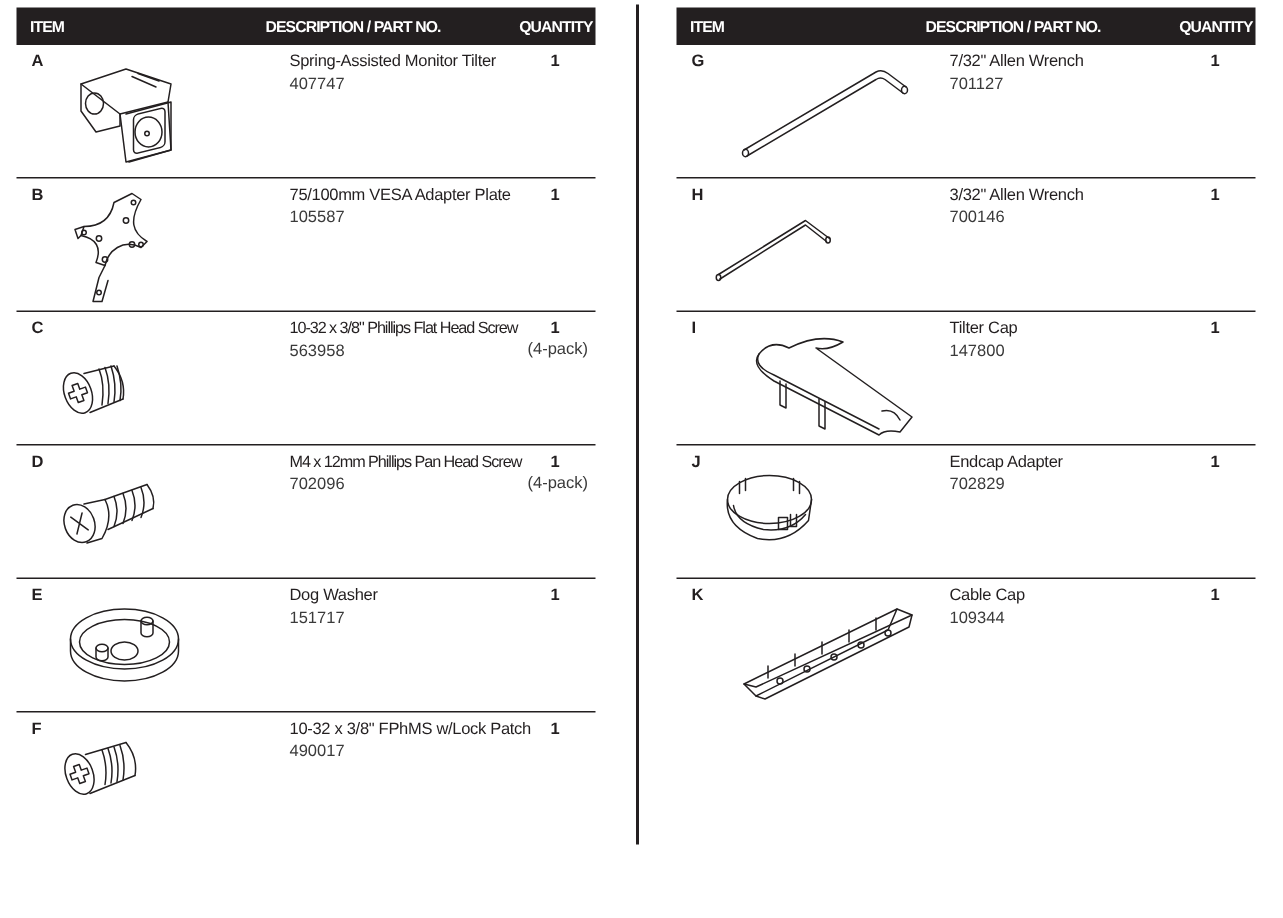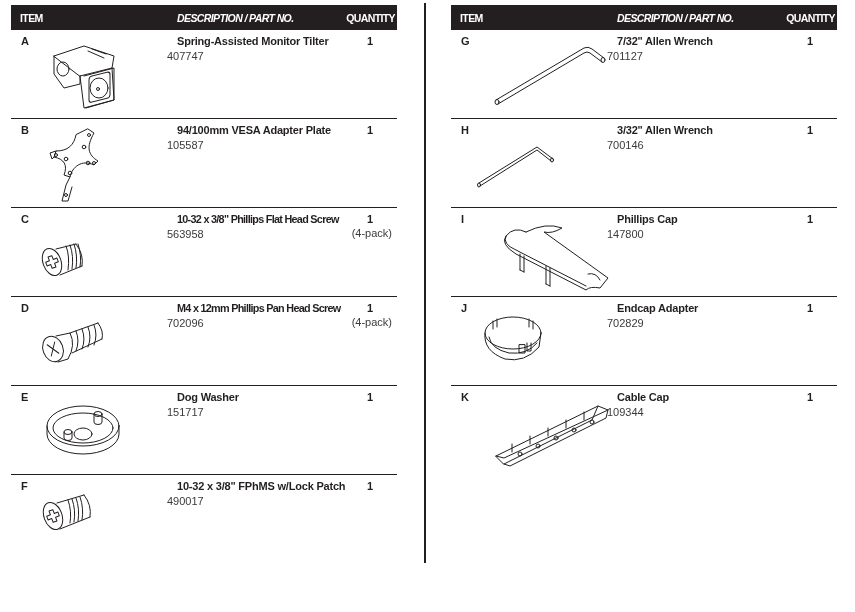--- a/index.html
+++ b/index.html
@@ -4,28 +4,28 @@
 <style>
   html, body { margin:0; padding:0; background:#ffffff; }
   body { width:855px; height:612px; position:relative; overflow:hidden; font-family:"Liberation Sans", sans-serif; color:#231f20; }
   .col { position:absolute; top:5px; width:386px; }
   .col.left { left:11px; }
   .col.right { left:451px; }
   .divider { position:absolute; left:424px; top:3px; width:1.5px; height:560px; background:#231f20; }
   .hdr { height:25px; background:#231f20; color:#fff; position:relative; font-weight:bold; font-size:10.5px; letter-spacing:-0.6px; }
   .hdr span { position:absolute; top:7px; }
   .hdr .h-item { left:9px; }
-  .hdr .h-desc { left:166px;font-style:italic; }
+  .hdr .h-desc { left:166px; }
   .hdr .h-qty { right:2px; }
   .row { position:relative; height:88px; border-bottom:1.2px solid #231f20; }
   .row.last { border-bottom:none; }
   .row .letter { position:absolute; left:10px; top:5px; font-weight:bold; font-size:11px; }
   .row .pic { position:absolute; left:25px; top:6px; width:120px; height:78px; }
-  .row .name { position:absolute; left:166px; top:5px; font-weight:bold; font-size:11px; white-space:nowrap; letter-spacing:-0.2px; }
-  .row .part { position:absolute; left:156px; top:20px; font-size:11px; color:#3a3a3a; }
+  .row .name { position:absolute; left:182px; top:5px; font-weight:normal; font-size:11px; white-space:nowrap; letter-spacing:-0.2px; }
+  .row .part { position:absolute; left:182px; top:20px; font-size:11px; color:#3a3a3a; }
   .row .qty { position:absolute; left:356px; top:5px; font-weight:bold; font-size:11px; }
   .row .note { position:absolute; right:5px; top:19px; font-size:11px; color:#3a3a3a; }
   .row.tight .name { letter-spacing:-0.7px; font-size:10.8px; }
   svg { overflow:visible; }
   svg * { fill:none; stroke:#231f20; stroke-width:1; stroke-linejoin:round; stroke-linecap:round; }
 </style>
 </head>
 <body>
 
 <div class="col left">
@@ -61,21 +61,21 @@
       <path d="M34 52 L30 60 L26 76 L32 76 L36 62"></path>
       <circle cx="53" cy="10" r="1.5"></circle>
         <circle cx="20" cy="30" r="1.5"></circle>
       <circle cx="30" cy="70" r="1.5"></circle>
         <circle cx="58" cy="38" r="1.5"></circle>
       <circle cx="30" cy="34" r="1.8"></circle>
         <circle cx="48" cy="22" r="1.8"></circle>
       <circle cx="52" cy="38" r="1.8"></circle>
         <circle cx="34" cy="48" r="1.8"></circle>
     </svg>
-    <span class="name">94/100mm VESA Adapter Plate</span>
+    <span class="name">75/100mm VESA Adapter Plate</span>
     <span class="part">105587</span>
     <span class="qty">1</span>
   </div>
 
   <div class="row tight">
     <span class="letter">C</span>
     <svg class="pic" viewBox="0 0 120 78">
       <ellipse cx="16" cy="48" rx="9" ry="14" transform="rotate(-20 16 48)"></ellipse>
       <path d="M14 42 L18 42 L18 46 L22 46 L22 50 L18 50 L18 54 L14 54 L14 50 L10 50 L10 46 L14 46 Z" transform="rotate(-20 16 48)"></path>
       <path d="M20 35 L40 30 M24 61 L46 52"></path>
@@ -173,21 +173,21 @@
 
   <div class="row">
     <span class="letter">I</span>
     <svg class="pic" viewBox="0 0 120 78" style="left:20px;width:150px;">
       <path d="M40 18 Q60 8 76 14 Q66 20 58 18 L122 64 L114 74 Q104 72 100 76 L30 40 Q14 30 20 22 Q28 12 40 18"></path>
       <path d="M20 22 Q16 30 30 36 L100 72"></path>
       <path d="M102 60 Q110 58 114 66"></path>
       <path d="M34 40 L34 56 M38 42 L38 58 M34 56 L38 58"></path>
       <path d="M60 52 L60 70 M64 54 L64 72 M60 70 L64 72"></path>
     </svg>
-    <span class="name">Phillips Cap</span>
+    <span class="name">Tilter Cap</span>
     <span class="part">147800</span>
     <span class="qty">1</span>
   </div>
 
   <div class="row">
     <span class="letter">J</span>
     <svg class="pic" viewBox="0 0 120 78" style="left:18px;">
       <ellipse cx="44" cy="30" rx="28" ry="16"></ellipse>
       <path d="M16 30 Q14 48 36 56 Q56 60 70 44 L72 30"></path>
       <path d="M20 34 Q22 46 40 50 Q58 52 68 40"></path>

